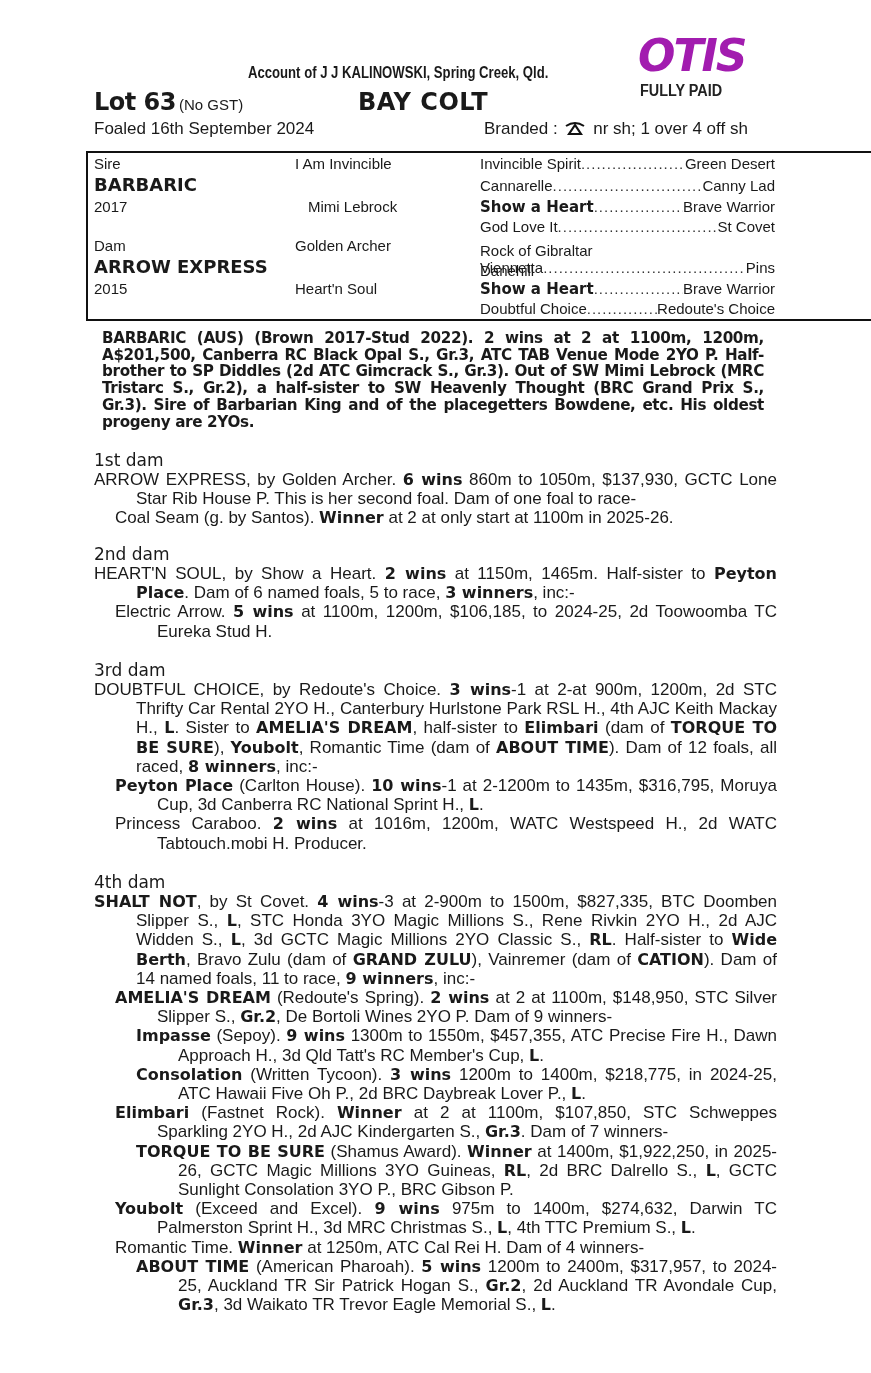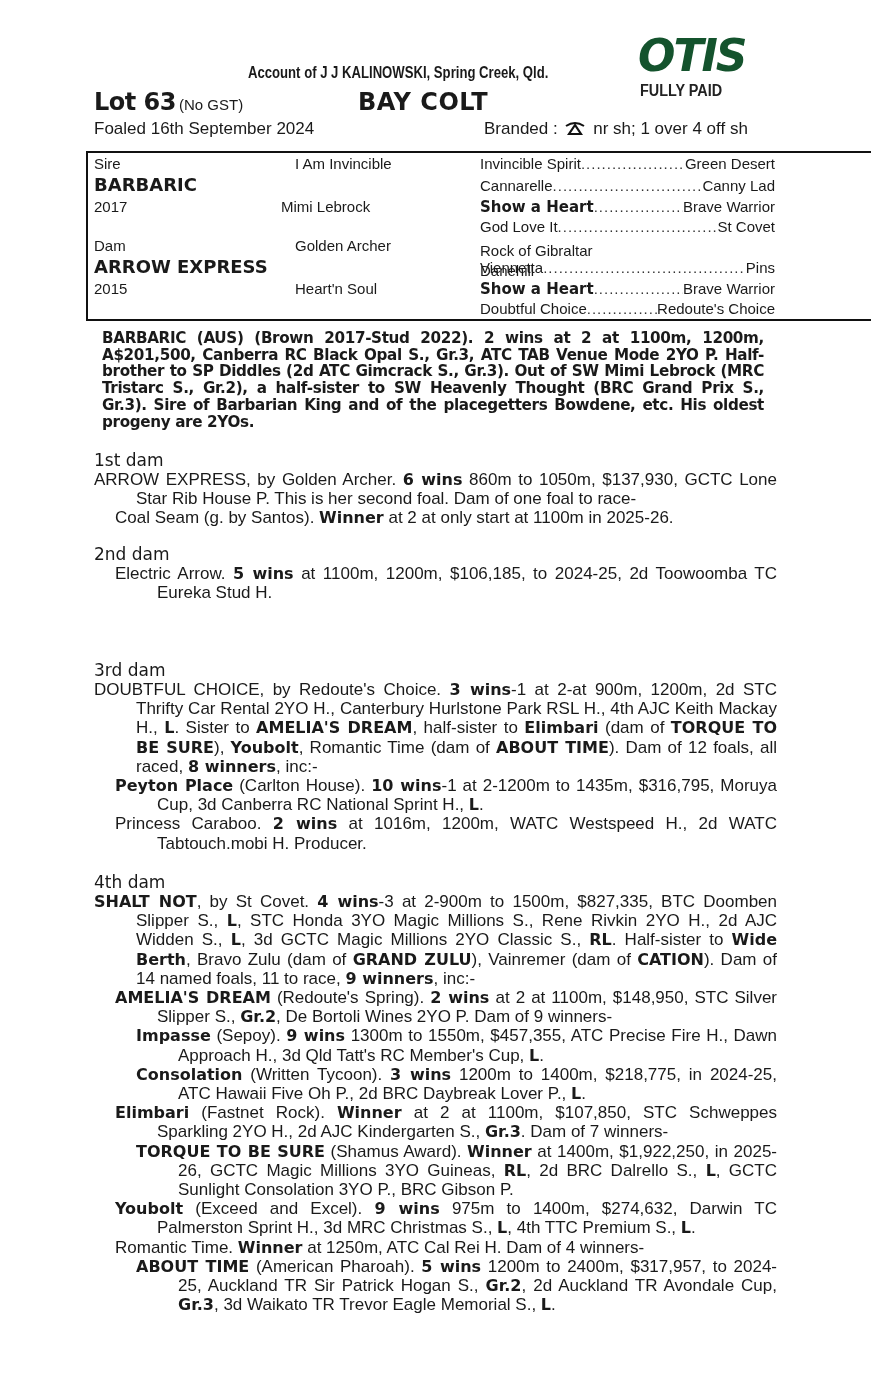--- a/index.html
+++ b/index.html
@@ -30,21 +30,21 @@
       letter-spacing: 0.5px; white-space: nowrap;
     }
     #foaled { position: absolute; left: 94px; top: 119px; font-size: 17px; white-space: nowrap; }
     #branded { position: absolute; left: 484px; top: 119px; font-size: 17px; white-space: nowrap; }
     #branded .brand-sym { display: inline-block; width: 22px; height: 14px; vertical-align: -1px; margin: 0 2px; }
 
     
     #logo { position: absolute; left: 638px; top: 34px; width: 110px; }
     #logo .otis {
       display: block; font-family: "DejaVu Sans", sans-serif; font-weight: bold;
-      font-size: 44px; line-height: 44px; letter-spacing: -2px; color: #14532d;
+      font-size: 44px; line-height: 44px; letter-spacing: -2px; color: #a21caf;
       font-style: italic;
     }
     #logo .paid {
       display: block; font-family: "Liberation Sans", sans-serif; font-weight: bold;
       font-size: 16px; margin-top: 4px; margin-left: 2px; color: #222;
       transform: scaleX(0.9); transform-origin: left top; white-space: nowrap;
     }
 
     
     #pedigree {
@@ -111,21 +111,21 @@
 <div id="pedigree">
   <div class="pcell" style="left:6px; top:1px;">Sire</div>
   <div class="pcell big" style="left:6px; top:22px;">BARBARIC</div>
   <div class="pcell" style="left:6px; top:44px;">2017</div>
 
   <div class="pcell" style="left:6px; top:83px;">Dam</div>
   <div class="pcell big" style="left:6px; top:104px;">ARROW EXPRESS</div>
   <div class="pcell" style="left:6px; top:126px;">2015</div>
 
   <div class="pcell" style="left:207px; top:1px;">I Am Invincible</div>
-  <div class="pcell" style="left:193px; top:44px;">Mimi Lebrock</div>
+  <div class="pcell" style="left:220px; top:44px;">Mimi Lebrock</div>
   <div class="pcell" style="left:207px; top:83px;">Golden Archer</div>
   <div class="pcell" style="left:207px; top:126px;">Heart'n Soul</div>
 
   <div class="gg" style="top:1px;">
     <span class="nm">Invincible Spirit</span>
       <span class="dots"></span>
       <span class="sr">Green Desert</span>
   </div>
   <div class="gg" style="top:23px;">
     <span class="nm">Cannarelle</span>
@@ -170,20 +170,21 @@
   <div class="sec-title">1st dam</div>
   <div class="entries">
       <div class="para p0 last-left"><span>ARROW EXPRESS, by Golden Archer. </span><b>6 wins</b><span> 860m to 1050m, $137,930, GCTC Lone Star Rib House P. This is her second foal. Dam of one foal to race-</span></div>
       <div class="para p1 last-left"><span>Coal Seam (g. by Santos). </span><b>Winner</b><span> at 2 at only start at 1100m in 2025-26.</span></div>
     </div>
 </div>
 
 <div class="section" id="dam-1" style="top:545px;">
   <div class="sec-title">2nd dam</div>
   <div class="entries">
+      <div class="para p0 last-left"><span>HEART'N SOUL, by Show a Heart. </span><b>2 wins</b><span> at 1150m, 1465m. Half-sister to </span><b>Peyton Place</b><span>. Dam of 6 named foals, 5 to race, </span><b>3 winners</b><span>, inc:-</span></div>
       <div class="para p1 last-left"><span>Electric Arrow. </span><b>5 wins</b><span> at 1100m, 1200m, $106,185, to 2024-25, 2d Toowoomba TC Eureka Stud H.</span></div>
     </div>
 </div>
 
 <div class="section" id="dam-2" style="top:661px;">
   <div class="sec-title">3rd dam</div>
   <div class="entries">
       <div class="para p0 last-left"><span>DOUBTFUL CHOICE, by Redoute's Choice. </span><b>3 wins</b><span>-1 at 2-at 900m, 1200m, 2d STC Thrifty Car Rental 2YO H., Canterbury Hurlstone Park RSL H., 4th AJC Keith Mackay H., </span><b>L</b><span>. Sister to </span><b>AMELIA'S DREAM</b><span>, half-sister to </span><b>Elimbari</b><span> (dam of </span><b>TORQUE TO BE SURE</b><span>), </span><b>Youbolt</b><span>, Romantic Time (dam of </span><b>ABOUT TIME</b><span>). Dam of 12 foals, all raced, </span><b>8 winners</b><span>, inc:-</span></div>
       <div class="para p1 last-left"><b>Peyton Place</b><span> (Carlton House). </span><b>10 wins</b><span>-1 at 2-1200m to 1435m, $316,795, Moruya Cup, 3d Canberra RC National Sprint H., </span><b>L</b><span>.</span></div>
       <div class="para p1 last-left"><span>Princess Caraboo. </span><b>2 wins</b><span> at 1016m, 1200m, WATC Westspeed H., 2d WATC Tabtouch.mobi H. Producer.</span></div>

